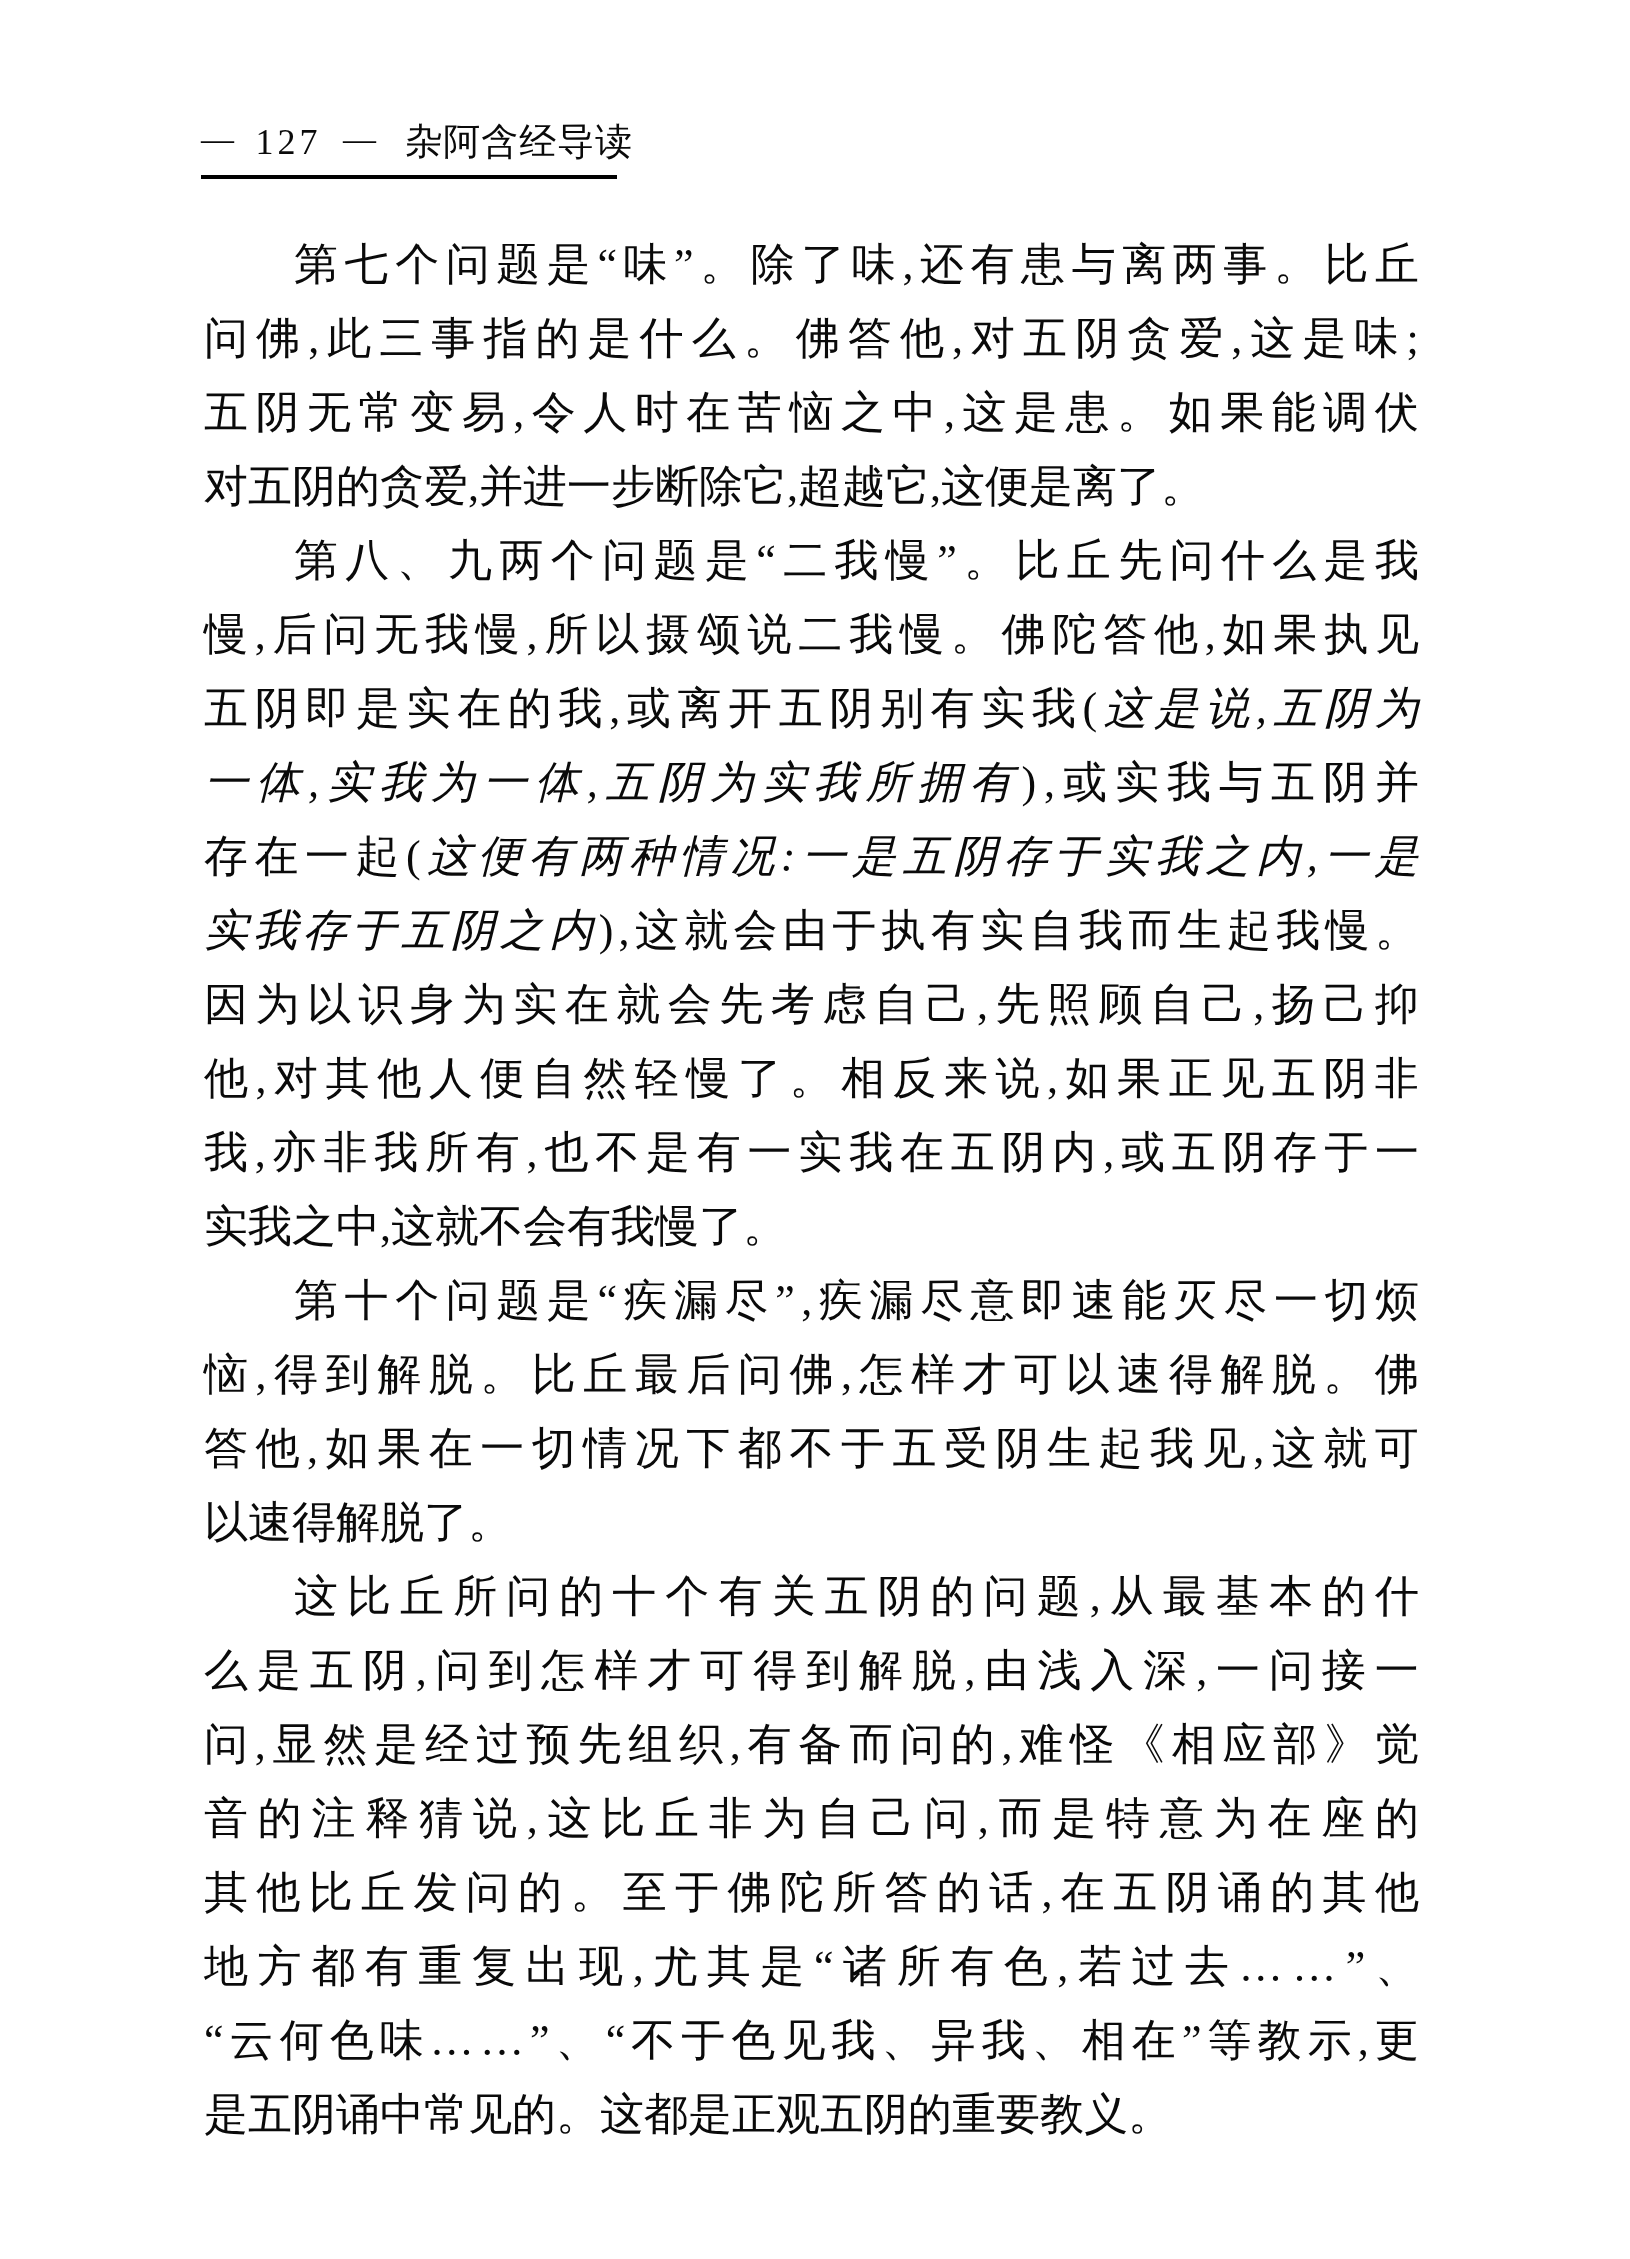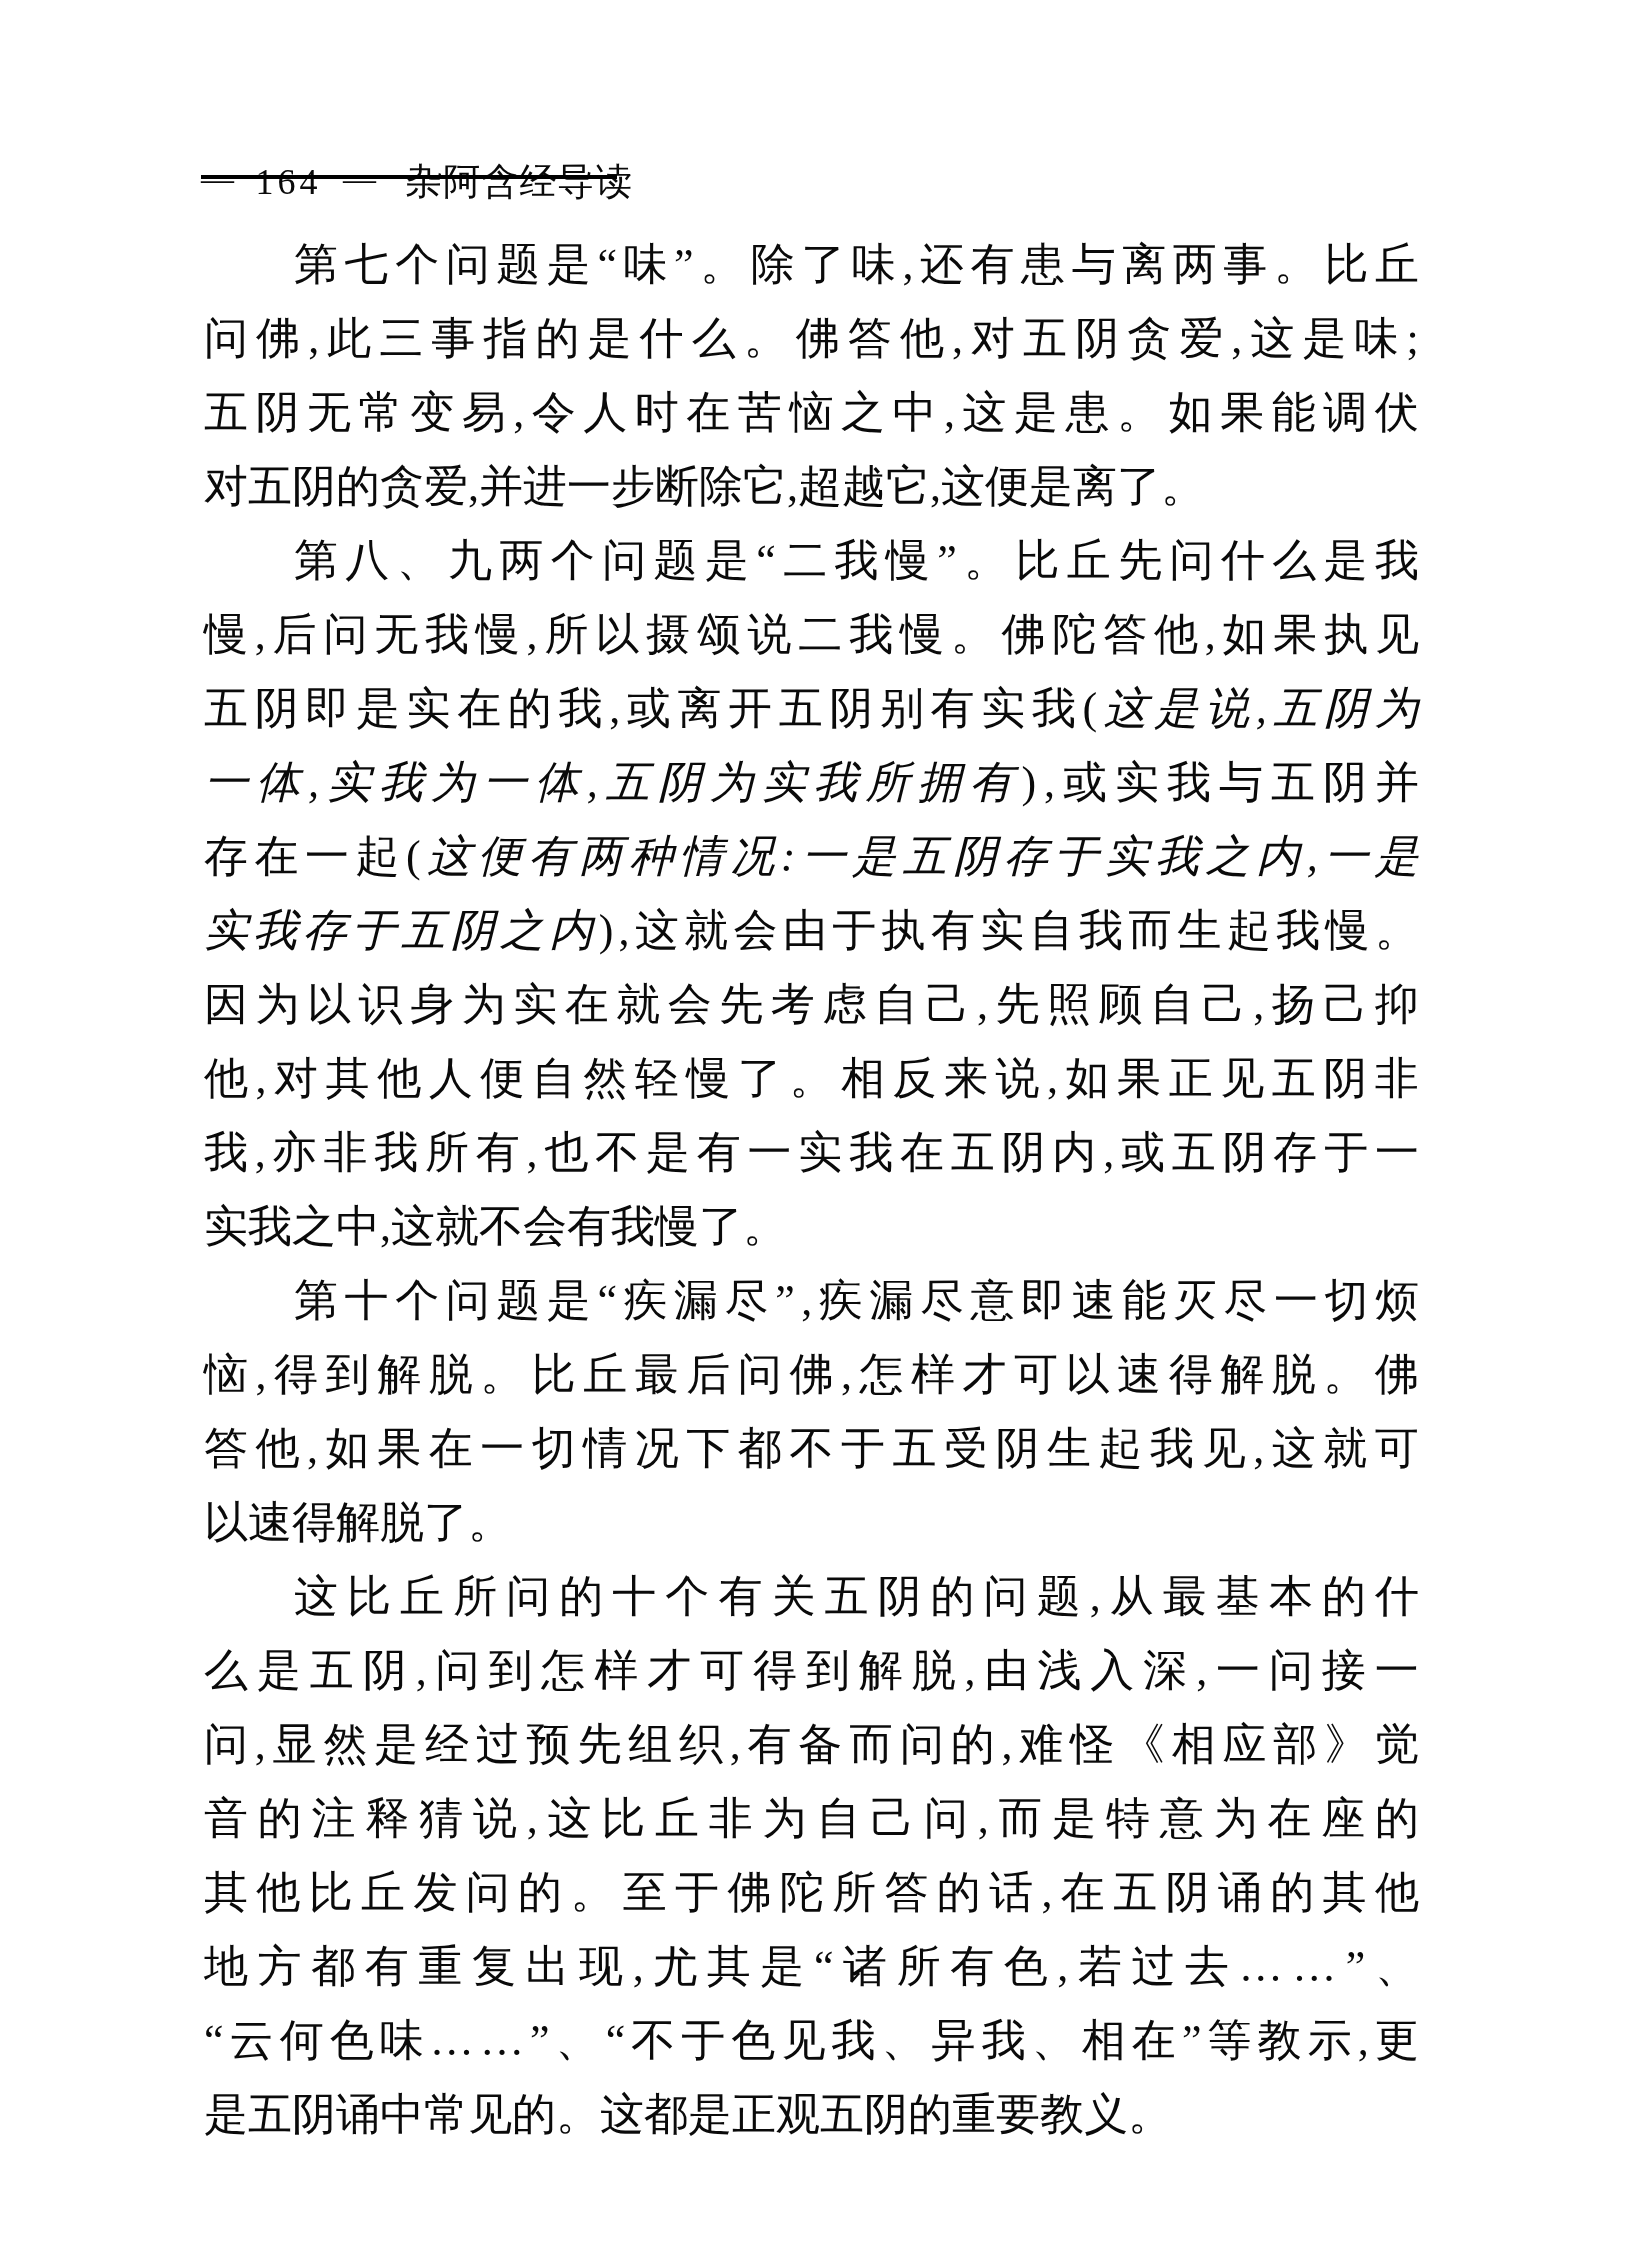--- a/index.html
+++ b/index.html
@@ -34,21 +34,20 @@
     transform: translateY(-3.9px);
   }
   .page-header .page-num {
     font-size: 36px;
     letter-spacing: 3.9px;
   }
   .page-header .book-title {
     font-size: 37px;
     letter-spacing: 1px;
     margin-left: 7.8px;
-    margin-top: 40px;
   }
   .header-rule {
     position: absolute;
     left: 201px;
     top: 175px;
     width: 416px;
     height: 3.9px;
     background: #000;
   }
   
@@ -70,21 +69,21 @@
   .ch { flex: 0 0 auto; display: block; }
   .kai { font-style: italic; }
 </style>
 </head>
 <body>
 
 <div class="page">
 
   <div class="page-header">
     <span class="dash">—</span>
-    <span class="page-num">164</span>
+    <span class="page-num">127</span>
     <span class="dash">—</span>
     <span class="book-title">杂阿含经导读</span>
   </div>
 
   <div class="header-rule"></div>
 
   <div class="body-text">
       <div class="line justify indent">
         <span class="ch">第</span>
         <span class="ch">七</span>

